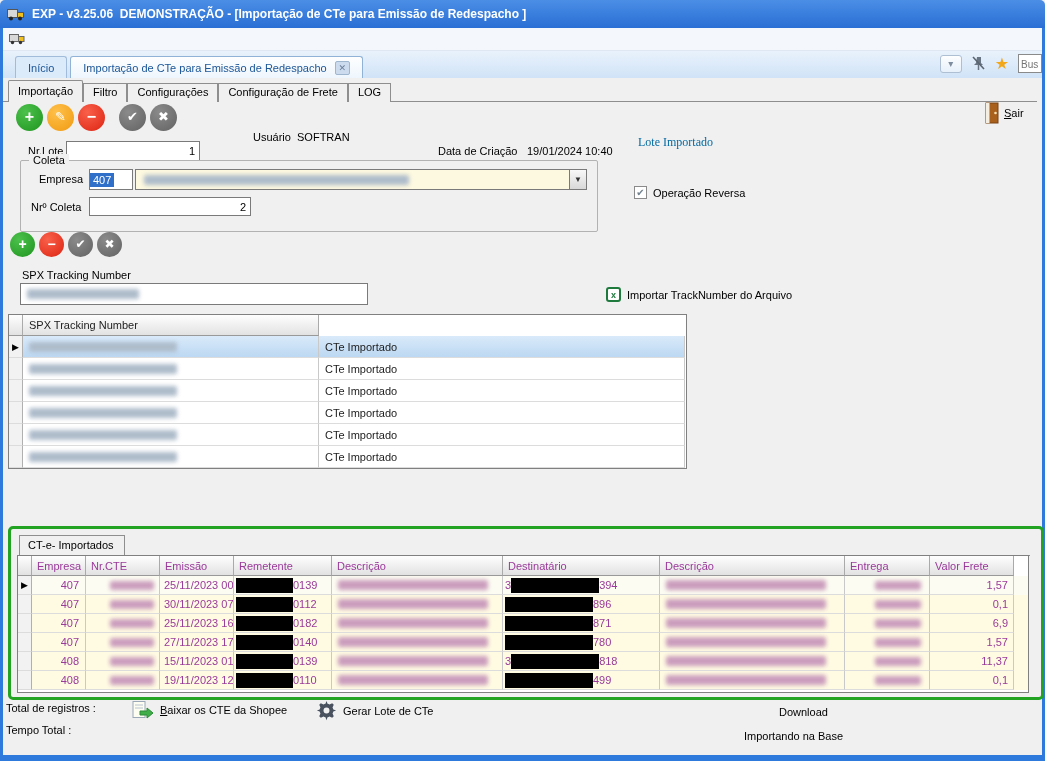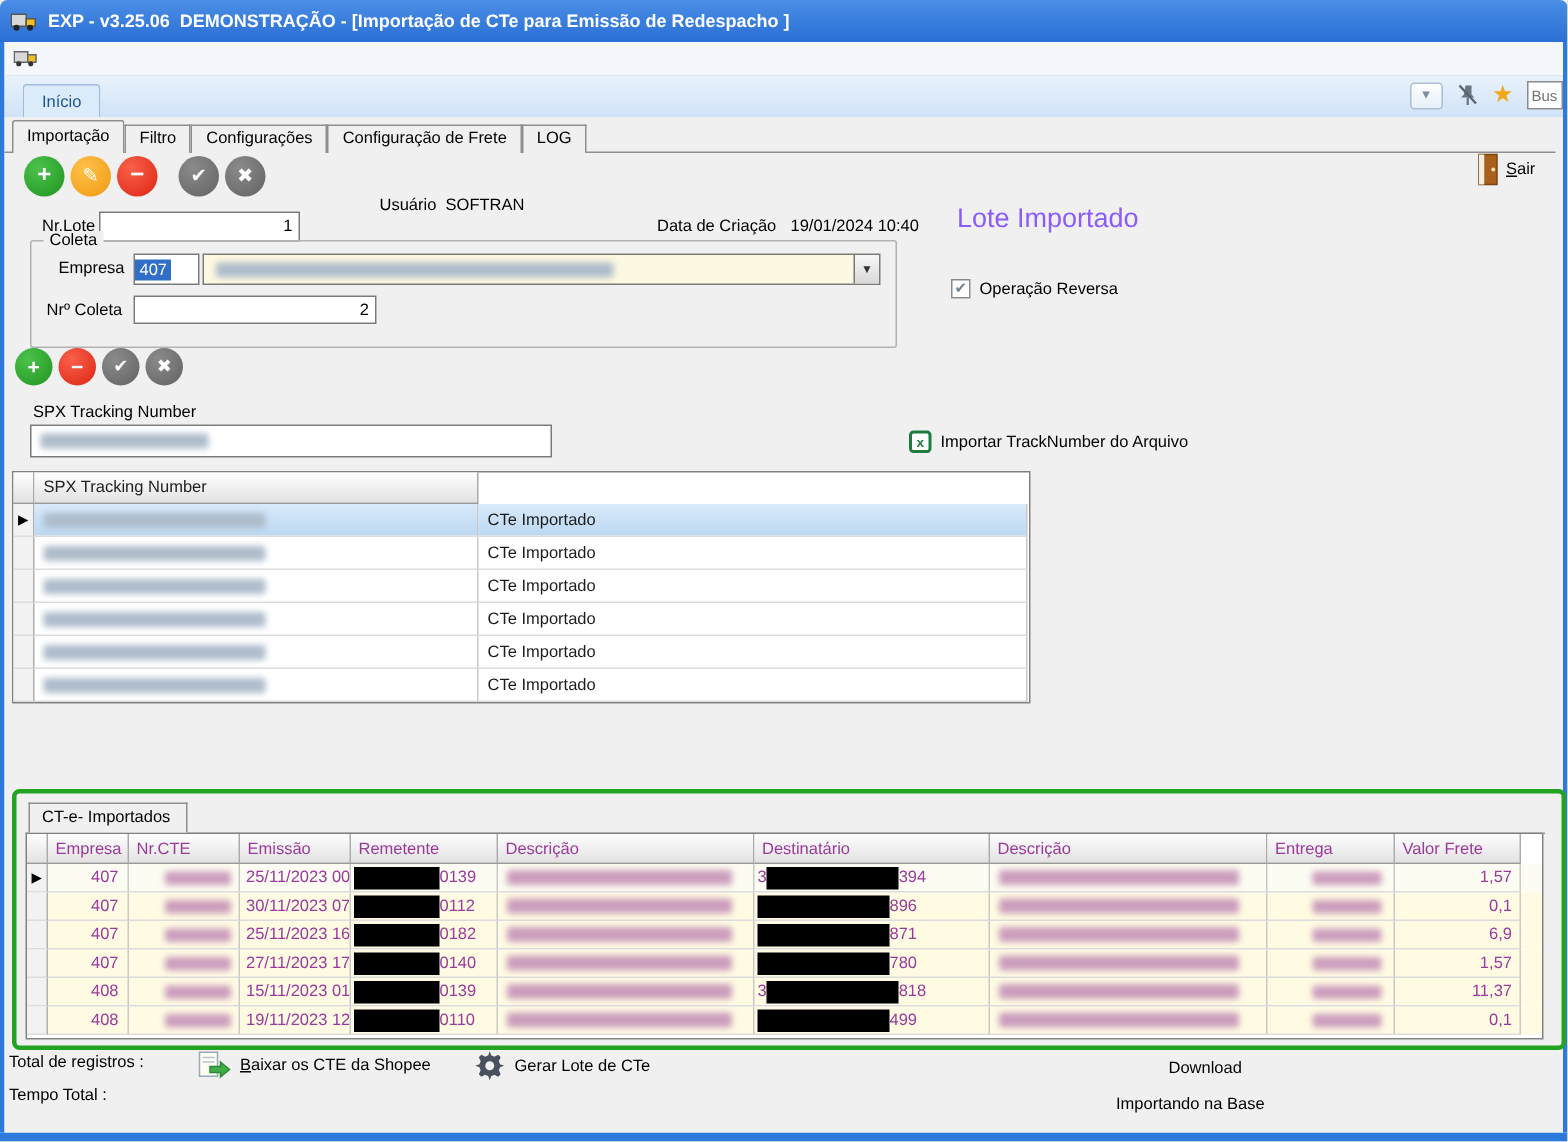--- a/index.html
+++ b/index.html
@@ -53,21 +53,21 @@
   .c-red{background:radial-gradient(circle at 35% 30%,#f9604a,#dd2412);}
   .c-gray{background:radial-gradient(circle at 35% 30%,#8b8b8b,#626262);}
   .tgap{width:6px;}
 
   .sair-btn{left:983px;top:102px;display:flex;align-items:center;gap:4px;font-size:11px;color:#000;}
 
   
   .flabel{font-size:11px;color:#000;white-space:nowrap;}
   .tin{background:#fff;border:1px solid #7a7a7a;font-size:11px;color:#000;display:flex;align-items:center;}
   .tin.right{justify-content:flex-end;padding-right:4px;}
-  .lote-status{font-size:18px;color:#8b5cf6;}
+  .lote-status{font-size:12px;color:#0369a1;font-family:Liberation Serif, serif;}
 
   .groupbox{border:1px solid #b2b2b2;border-radius:2px;}
   .group-label{position:absolute;top:-7px;left:8px;background:#f0f0f0;padding:0 4px;font-size:11px;color:#000;}
   .combo{background:#fdf9e0;border:1px solid #7a7a7a;display:flex;align-items:center;position:relative;}
   .combo-btn{position:absolute;right:0;top:0;bottom:0;width:17px;background:linear-gradient(#f8f8f8,#d8d8d8);
     border-left:1px solid #7a7a7a;display:flex;align-items:center;justify-content:center;font-size:8px;color:#333;}
   .sel-text{background:#2f6fc9;color:#fff;font-size:11px;padding:1px 3px;}
 
   .checkbox-row{display:flex;align-items:center;gap:6px;}
   .cb{width:13px;height:13px;border:1px solid #8a8a8a;background:#fff;display:flex;align-items:center;
@@ -151,20 +151,24 @@
       <circle cx="3.5" cy="9.5" r="1.7" fill="#333"></circle>
       <circle cx="11.5" cy="9.5" r="1.7" fill="#333"></circle>
     </svg>
   </div>
 
   <div class="abs doctabs">
     <div style="display:flex;align-items:flex-end;">
         <div class="doc-tab">
           <span>Início</span>
         </div>
+        <div class="doc-tab active">
+          <span>Importação de CTe para Emissão de Redespacho</span>
+          <span class="tab-close">✕</span>
+        </div>
       </div>
     <div class="doctab-right">
       <span class="chev-btn">▾</span>
       <svg width="15" height="17" viewBox="0 0 15 17">
         <path d="M6 2 L10 2 L10 8 L12 10 L3 10 L5 8 Z" fill="#6a7584"></path>
         <line x1="7.5" y1="10" x2="7.5" y2="15" stroke="#6a7584" stroke-width="1.5"></line>
         <line x1="2" y1="2" x2="13" y2="14" stroke="#5a6470" stroke-width="1.6"></line>
       </svg>
       <span class="star">★</span>
       <input class="search-box" placeholder="Bus" style="">

